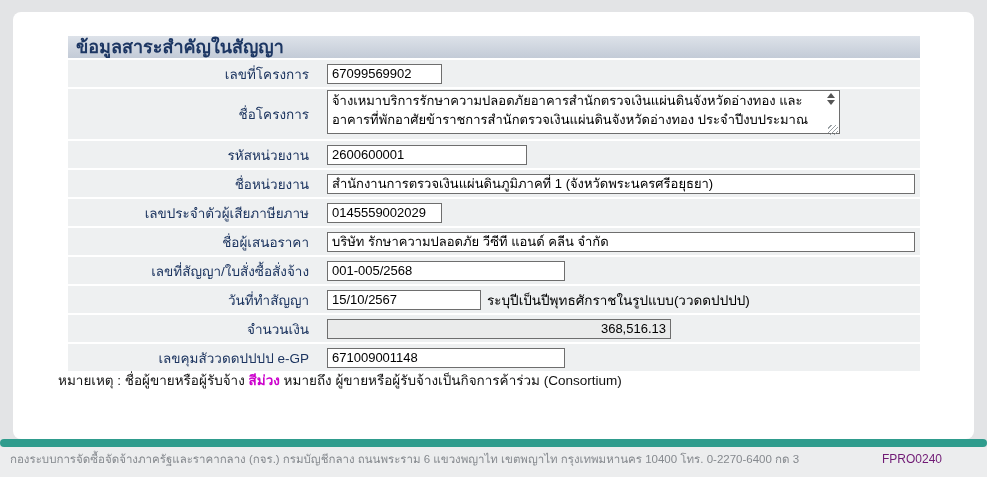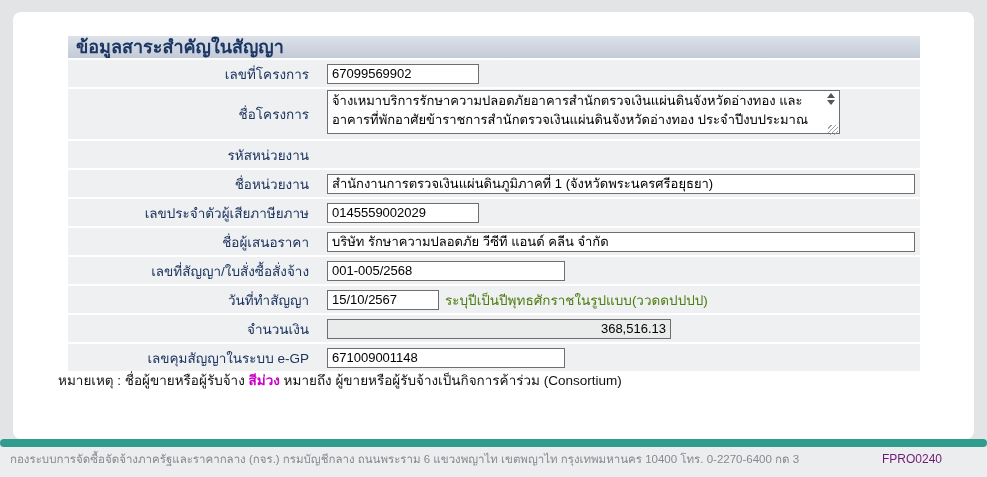--- a/index.html
+++ b/index.html
@@ -28,38 +28,38 @@
   .lbl {
     width:238px; flex:0 0 238px; text-align:right; padding-right:12px;
     color:#1d3560; font-size:13.5px;
   }
   .fld { flex:1; display:flex; align-items:center; padding-left:6px; }
   input.val {
     height:20px; border:1px solid #6e6e6e; background:#ffffff;
     font-size:13px; color:#000; padding:0 4px;
     font-family:"Liberation Sans","DejaVu Sans",sans-serif;
   }
-  input.w130{width:112px} input.w132{width:152px} input.w200{width:200px}
+  input.w130{width:154px} input.w132{width:115px} input.w200{width:200px}
   input.w238{width:238px} input.w344{width:344px} input.w588{width:588px}
   input.right { text-align:right; background:#eaebeb; }
   .ta-wrap { position:relative; }
   textarea.val {
     width:513px; height:44px; resize:none; overflow:hidden;
     border:1px solid #6e6e6e; background:#fff;
     font-size:13px; line-height:1.45; color:#000; padding:1px 18px 1px 4px;
     font-family:"Liberation Sans","DejaVu Sans",sans-serif;
   }
   .scroll-rail { position:absolute; right:4px; top:3px; width:11px; display:flex; flex-direction:column; align-items:center; }
   .tri-up { width:0; height:0; border-left:4px solid transparent; border-right:4px solid transparent; border-bottom:5px solid #555; margin-bottom:2px; }
   .tri-down { width:0; height:0; border-left:4px solid transparent; border-right:4px solid transparent; border-top:5px solid #555; }
   .grip {
     position:absolute; right:2px; bottom:3px; width:10px; height:10px;
     background:repeating-linear-gradient(135deg, transparent 0 2px, #9aa0a4 2px 3px);
   }
-  .date-note { margin-left:6px; color:#4d7c0f; font-size:13.5px; }
+  .date-note { margin-left:6px; color:#000000; font-size:13.5px; }
   .remark { position:absolute; left:45px; top:357px; font-size:13.5px; color:#111; }
   .remark .magenta { color:#cc00cc; font-weight:bold; }
   .buttons {
     position:absolute; left:0; top:394px; width:100%;
     display:flex; justify-content:center; gap:13px;
   }
   .btn {
     height:27px; display:flex; align-items:center; justify-content:center;
     font-size:13px; padding:0 14px; cursor:pointer; white-space:nowrap;
   }
@@ -110,20 +110,23 @@
             <div class="tri-up"></div>
             <div class="tri-down"></div>
           </div>
           <div class="grip"></div>
         </div>
       </div>
     </div>
 
     <div class="row">
       <div class="lbl">รหัสหน่วยงาน</div>
+      <div class="fld">
+        <input class="val w200" type="text" value="2600600001" style="">
+      </div>
     </div>
 
     <div class="row">
       <div class="lbl">ชื่อหน่วยงาน</div>
       <div class="fld">
         <input class="val w588" type="text" value="สำนักงานการตรวจเงินแผ่นดินภูมิภาคที่ 1 (จังหวัดพระนครศรีอยุธยา)" style="">
       </div>
     </div>
 
     <div class="row">
@@ -156,21 +159,21 @@
     </div>
 
     <div class="row">
       <div class="lbl">จำนวนเงิน</div>
       <div class="fld">
         <input class="val w344 right" type="text" value="368,516.13" style="">
       </div>
     </div>
 
     <div class="row">
-      <div class="lbl">เลขคุมสัญญาในระบบ e-GP</div>
+      <div class="lbl">เลขคุมสัววดดปปปป e-GP</div>
       <div class="fld">
         <input class="val w238" type="text" value="671009001148" style="">
       </div>
     </div>
 
   </div>
 
   <div class="remark"><span>หมายเหตุ : ชื่อผู้ขายหรือผู้รับจ้าง </span><span class="magenta">สีม่วง</span><span> หมายถึง ผู้ขายหรือผู้รับจ้างเป็นกิจการค้าร่วม (Consortium)</span></div>
 
 </div>

